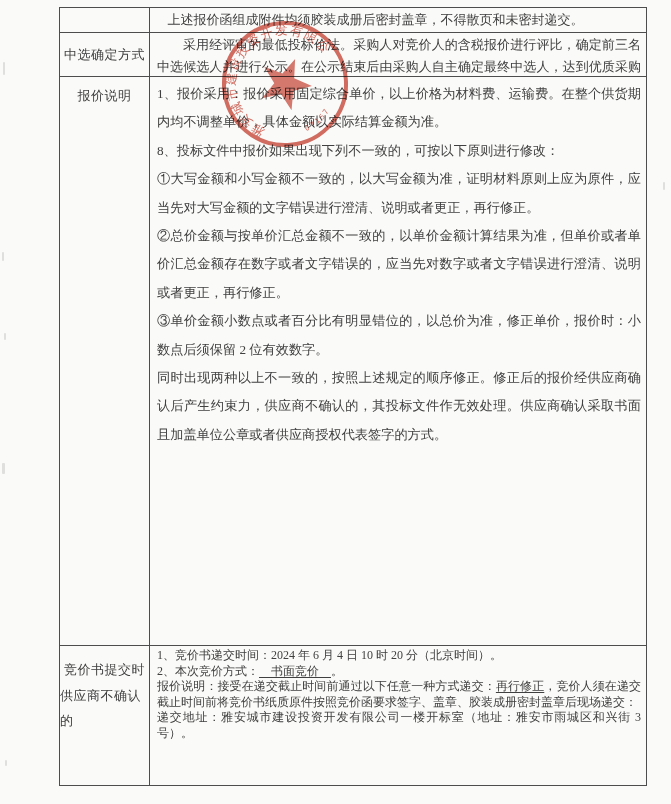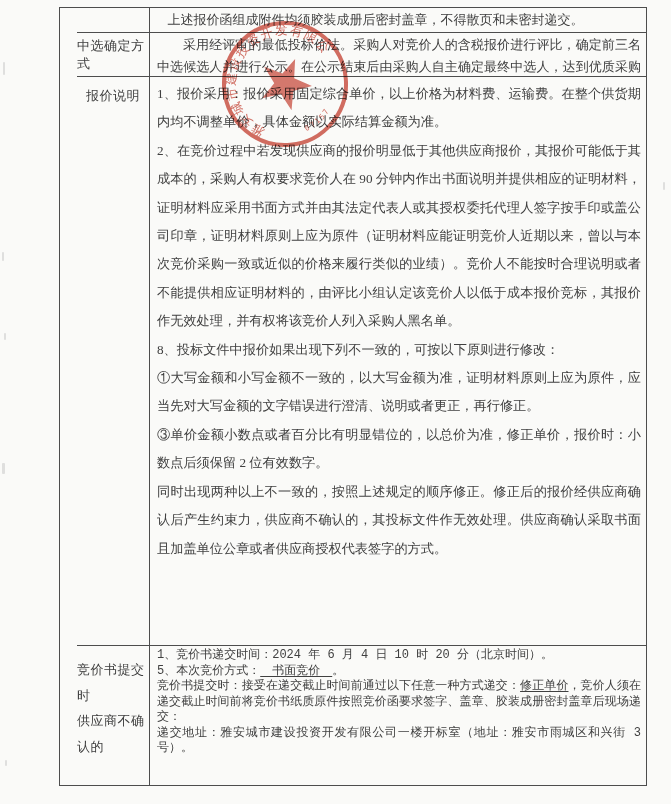--- a/index.html
+++ b/index.html
@@ -14,36 +14,36 @@
   .doc-table{
     position:absolute;left:59px;top:7px;width:588px;height:779px;
     box-sizing:border-box;border:1.5px solid #4d4d4d;
     display:grid;
     grid-template-columns:90px 1fr;
     grid-template-rows:25px 44px 569px 1fr;
     background:transparent;
   }
   .cell{box-sizing:border-box;overflow:hidden;}
   .lbl{border-right:1px solid #4d4d4d;display:flex;flex-direction:column;align-items:center;
-       font-size:13px;letter-spacing:.5px;margin-left:17px;}
+       font-size:13px;letter-spacing:.5px;}
   .rb{border-bottom:1px solid #4d4d4d;}
   .cnt{padding:0 5px 0 7px;}
   
   .r1c{line-height:24px;font-size:13px;text-indent:.8em;white-space:nowrap;}
   
   .r2l{justify-content:center;}
   .r2c{line-height:22px;font-size:13px;text-align:justify;padding-top:1px;}
   .r2c .t{text-indent:2em;}
   
   .r3l{padding-top:10px;}
   .r3c{padding-top:3px;font-size:13.2px;}
   .r3c p{margin:0;line-height:28.4px;text-align:justify;}
   
   .r4l{padding-top:11px;line-height:25.5px;}
-  .r4c{padding-top:2px;font-size:12px;font-family:Liberation Mono, monospace;}
+  .r4c{padding-top:2px;font-size:12px;}
   .r4c p{margin:0;line-height:15.5px;text-align:justify;}
   .ul{text-decoration:underline;text-underline-offset:2px;}
   
   .stamp{
     position:absolute;left:214px;top:13px;width:142px;height:142px;
     opacity:.72;mix-blend-mode:multiply;pointer-events:none;
   }
   .s-ring{fill:none;stroke:#c43526;stroke-width:4;}
   .s-star{fill:#c43526;opacity:.92;}
   .s-rtext{fill:#c43526;font-size:12.5px;letter-spacing:1.5px;
@@ -76,35 +76,35 @@
     </div>
     <div class="cell cnt rb r2c">
       <div class="t">采用经评审的最低投标价法。采购人对竞价人的含税报价进行评比，确定前三名中选候选人并进行公示。在公示结束后由采购人自主确定最终中选人，达到优质采购的目的。</div>
     </div>
 
     <div class="cell lbl rb r3l">
       <span>报价说明</span>
     </div>
     <div class="cell cnt rb r3c">
       <p>1、报价采用：报价采用固定综合单价，以上价格为材料费、运输费。在整个供货期内均不调整单价，具体金额以实际结算金额为准。</p>
-      <p>2、在竞价过程中若发现供应商的报价明显低于其他供应商报价，其报价可能低于其成本的，采购人有权要求竞价人在 90 分钟内作出书面说明并提供相应的证明材料，证明材料应采用书面方式并由其法定代表人或其授权委托代理人签字按手印或盖公司印章，证明材料原则上应为原件（证明材料应能证明竞价人近期以来，曾以与本次竞价采购一致或近似的价格来履行类似的业绩）。竞价人不能按时合理说明或者不能提供相应证明材料的，由评比小组认定该竞价人以低于成本报价竞标，其报价作无效处理，并有权将该竞价人列入采购人黑名单。</p>
       <p>8、投标文件中报价如果出现下列不一致的，可按以下原则进行修改：</p>
       <p>①大写金额和小写金额不一致的，以大写金额为准，证明材料原则上应为原件，应当先对大写金额的文字错误进行澄清、说明或者更正，再行修正。</p>
+      <p>②总价金额与按单价汇总金额不一致的，以单价金额计算结果为准，但单价或者单价汇总金额存在数字或者文字错误的，应当先对数字或者文字错误进行澄清、说明或者更正，再行修正。</p>
       <p>③单价金额小数点或者百分比有明显错位的，以总价为准，修正单价，报价时：小数点后须保留 2 位有效数字。</p>
       <p>同时出现两种以上不一致的，按照上述规定的顺序修正。修正后的报价经供应商确认后产生约束力，供应商不确认的，其投标文件作无效处理。供应商确认采取书面且加盖单位公章或者供应商授权代表签字的方式。</p>
     </div>
 
     <div class="cell lbl r4l">
       <span>竞价书提交时</span>
       <span>供应商不确认的</span>
     </div>
     <div class="cell cnt r4c">
       <p>1、竞价书递交时间：2024 年 6 月 4 日 10 时 20 分（北京时间）。</p>
-      <p><span>5、本次竞价方式：</span><span class="ul">　书面竞价　</span><span>。</span></p>
-      <p><span>竞价书提交时：接受在递交截止时间前通过以下任意一种方式递交：</span><span class="ul">修正单价</span><span>，竞价人须在递交截止时间前将竞价书纸质原件按照竞价函要求签字、盖章、胶装成册密封盖章后现场递交：</span></p>
+      <p><span>2、本次竞价方式：</span><span class="ul">　书面竞价　</span><span>。</span></p>
+      <p><span>报价说明：接受在递交截止时间前通过以下任意一种方式递交：</span><span class="ul">再行修正</span><span>，竞价人须在递交截止时间前将竞价书纸质原件按照竞价函要求签字、盖章、胶装成册密封盖章后现场递交：</span></p>
       <p>递交地址：雅安城市建设投资开发有限公司一楼开标室（地址：雅安市雨城区和兴街 3 号）。</p>
     </div>
 
   </div>
 
   <svg class="stamp" viewBox="-71 -71 142 142" xmlns="http://www.w3.org/2000/svg">
     <g transform="rotate(-50)">
       <circle class="s-ring" r="61"></circle>
       <polygon class="s-star" points="0,-27 6.35,-8.74 25.68,-8.34 10.27,3.34 15.87,21.84 0,10.8 -15.87,21.84 -10.27,3.34 -25.68,-8.34 -6.35,-8.74"></polygon>
       <path id="ringpath" d="M -46,18 A 49.5,49.5 0 1 1 46,18" fill="none"></path>

